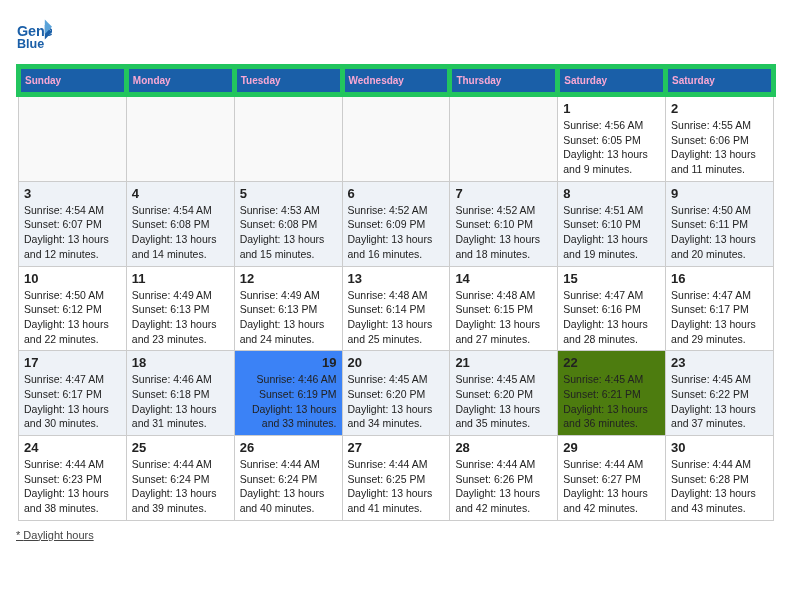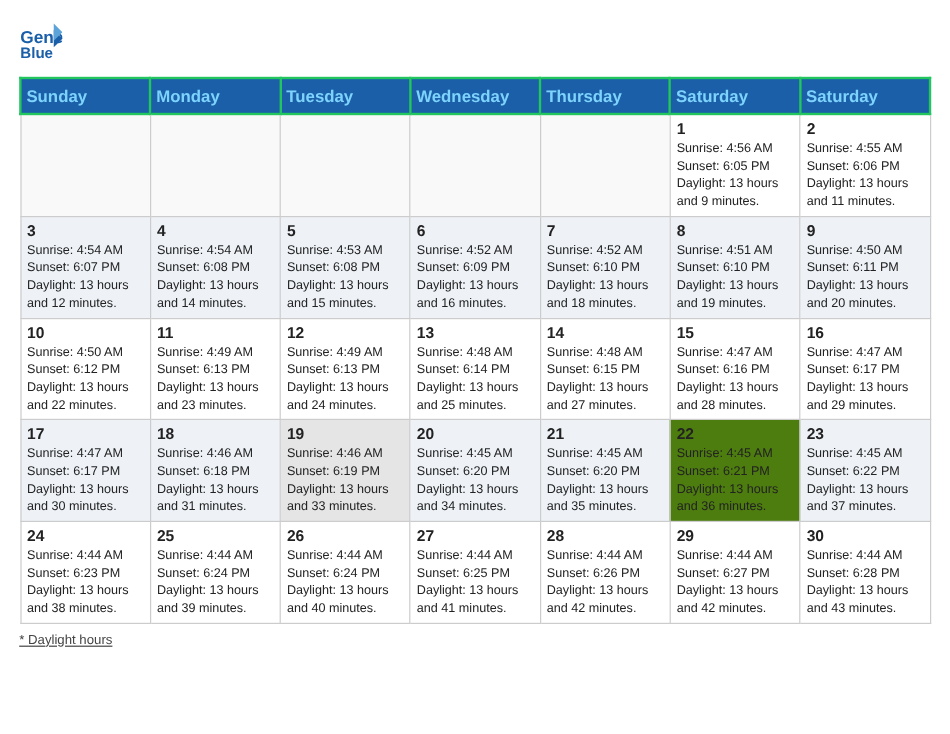--- a/index.html
+++ b/index.html
@@ -37,26 +37,26 @@
       font-size: 15px;
       color: #444;
     }
     table {
       width: 100%;
       border-collapse: collapse;
       table-layout: fixed;
     }
     th {
       background-color: #1a5fa8;
-      color: #7dd3fc;
-      font-size: 14px;
+      color: #f9a8d4;
+      font-size: 10px;
       font-weight: bold;
       padding: 6px 4px;
       text-align: left;
-      border: 2px solid #22c55e;
+      border: 5px solid #22c55e;
     }
     td {
       border: 1px solid #ccc;
       vertical-align: top;
       padding: 4px 5px;
       font-size: 11px;
       color: #222;
       min-height: 80px;
       background: #fff;
     }
@@ -244,21 +244,21 @@
 Daylight: 13 hours
 and 30 minutes.</div>
         </td>
         <td style="background: rgb(238, 242, 247);">
           <span class="day-number">18</span>
           <div class="day-info" style="white-space: pre-line;">Sunrise: 4:46 AM
 Sunset: 6:18 PM
 Daylight: 13 hours
 and 31 minutes.</div>
         </td>
-        <td style="background: #e5e5e5;">
+        <td style="background: #3b82f6; text-align: right;">
           <span class="day-number">19</span>
           <div class="day-info" style="white-space: pre-line;">Sunrise: 4:46 AM
 Sunset: 6:19 PM
 Daylight: 13 hours
 and 33 minutes.</div>
         </td>
         <td style="background: rgb(238, 242, 247);">
           <span class="day-number">20</span>
           <div class="day-info" style="white-space: pre-line;">Sunrise: 4:45 AM
 Sunset: 6:20 PM

